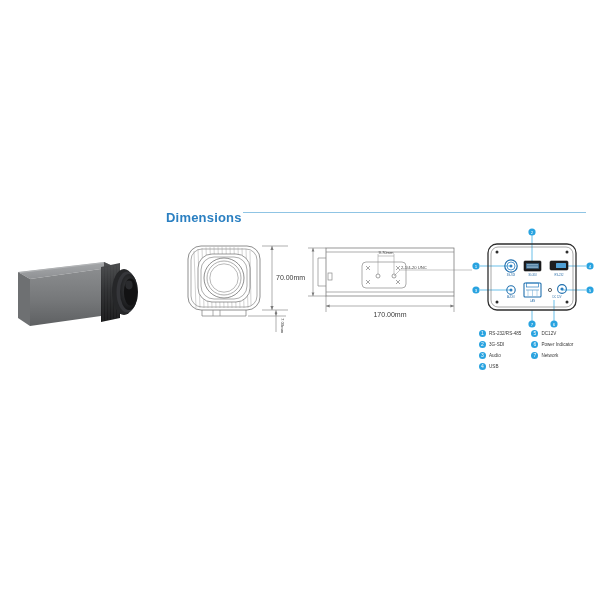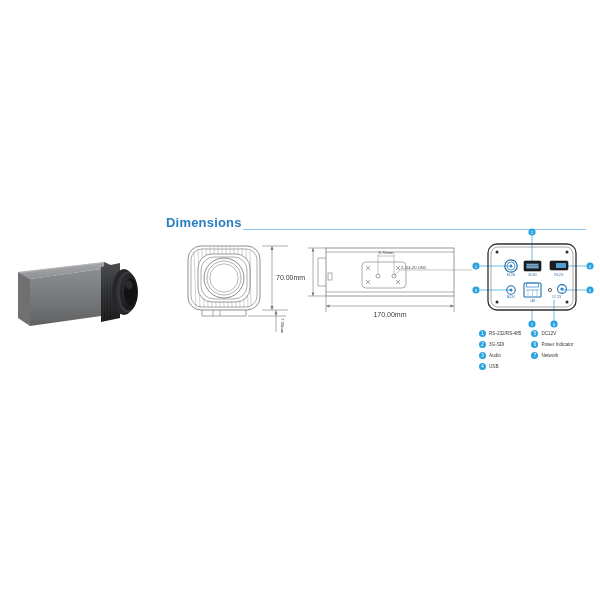--- a/index.html
+++ b/index.html
@@ -6,21 +6,21 @@
   body{
     width:600px;height:600px;background:#ffffff;
     font-family:"Liberation Sans", sans-serif;
     overflow:hidden;position:relative;
   }
   #root{position:absolute;inset:0;}
 
   
   .section-head{
     position:absolute;left:166px;top:210px;width:420px;height:20px;
-    display:flex;align-items:flex-end;gap:1px;
+    display:flex;align-items:flex-start;gap:1px;
   }
   .section-title{
     font-size:13px;font-weight:bold;color:#2a7fc1;letter-spacing:.2px;
     white-space:nowrap;
   }
   .section-rule{
     flex:1;height:1px;background:#8fc4e4;margin-top:2px;
   }
 
   

